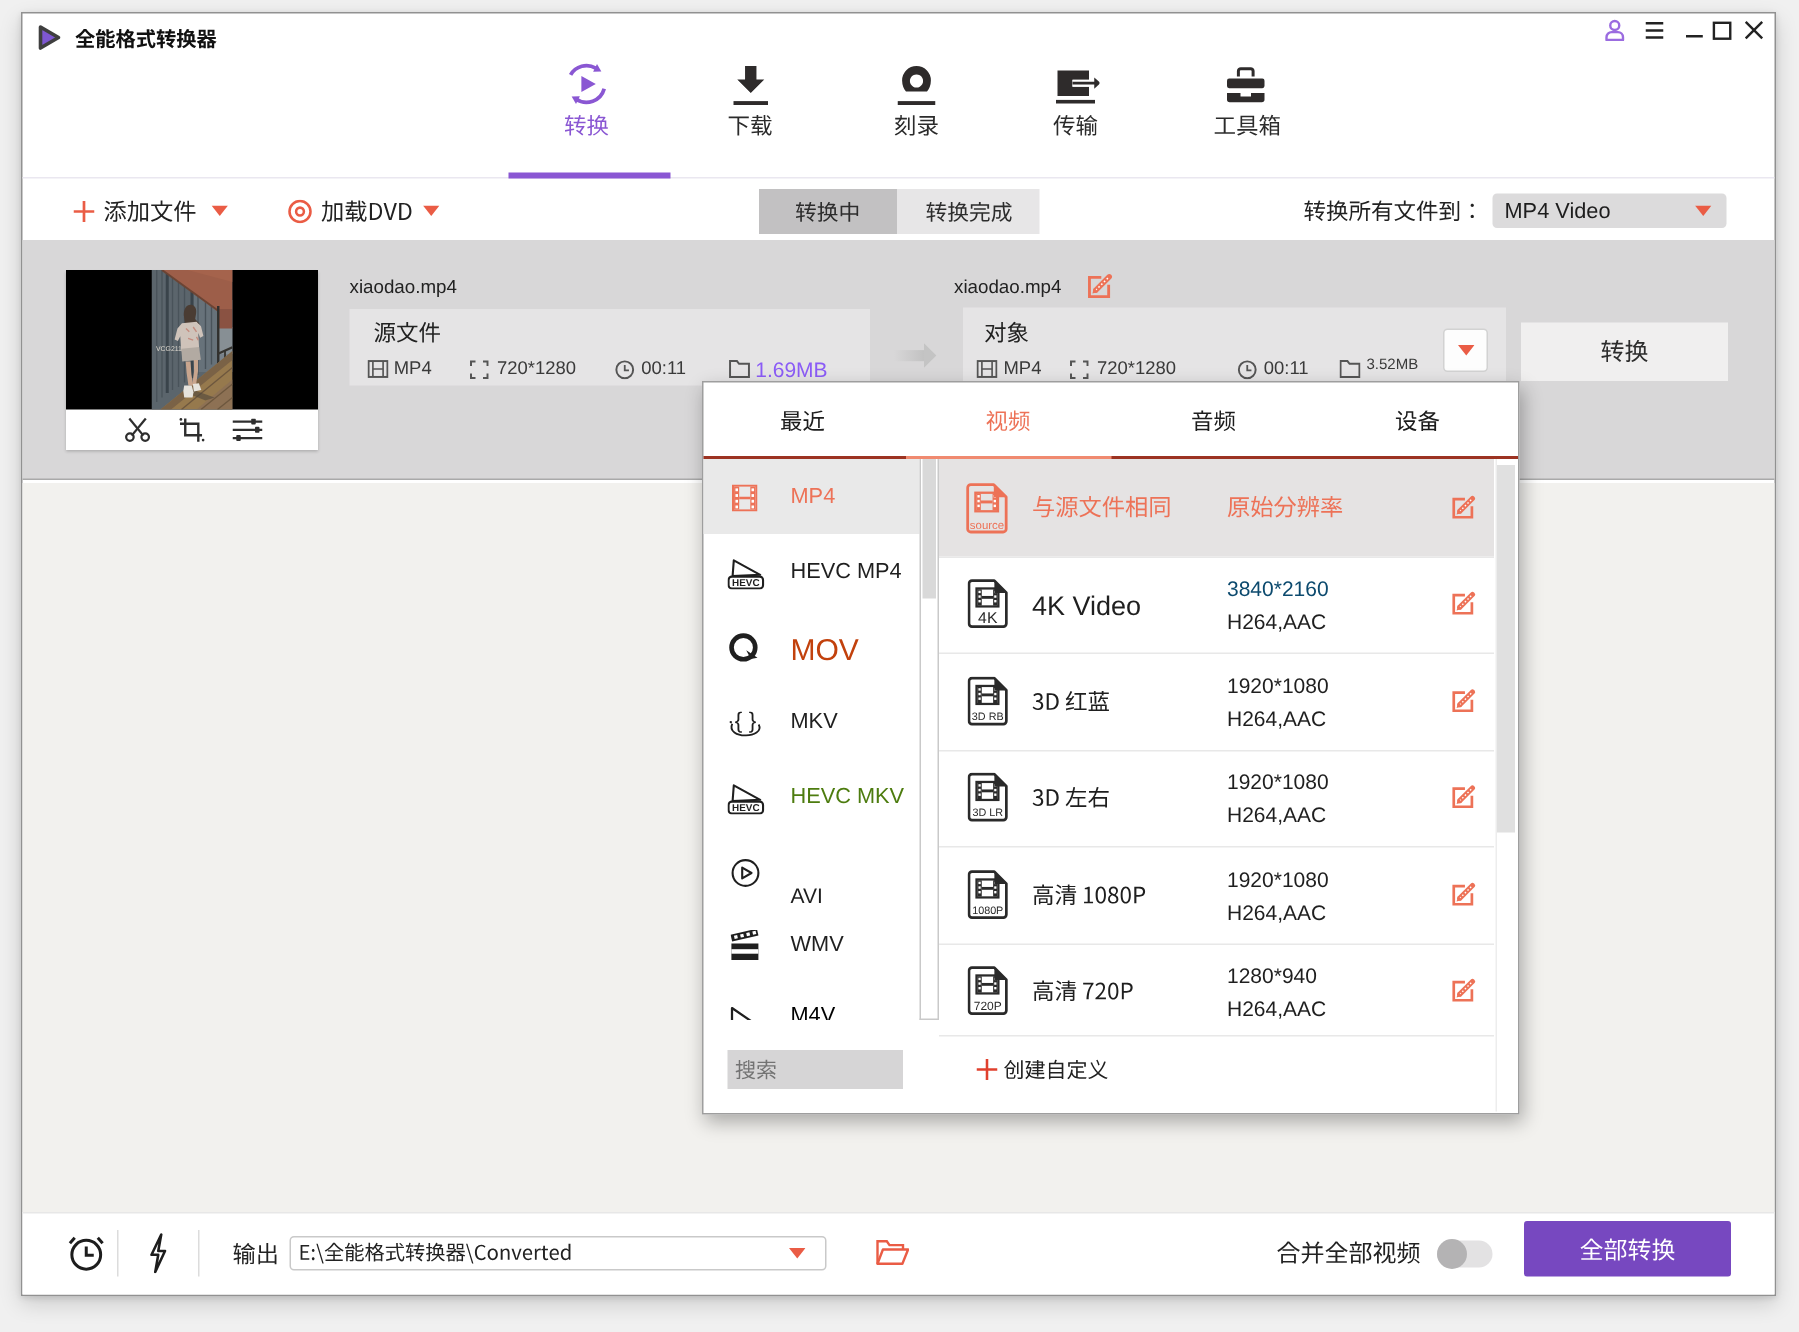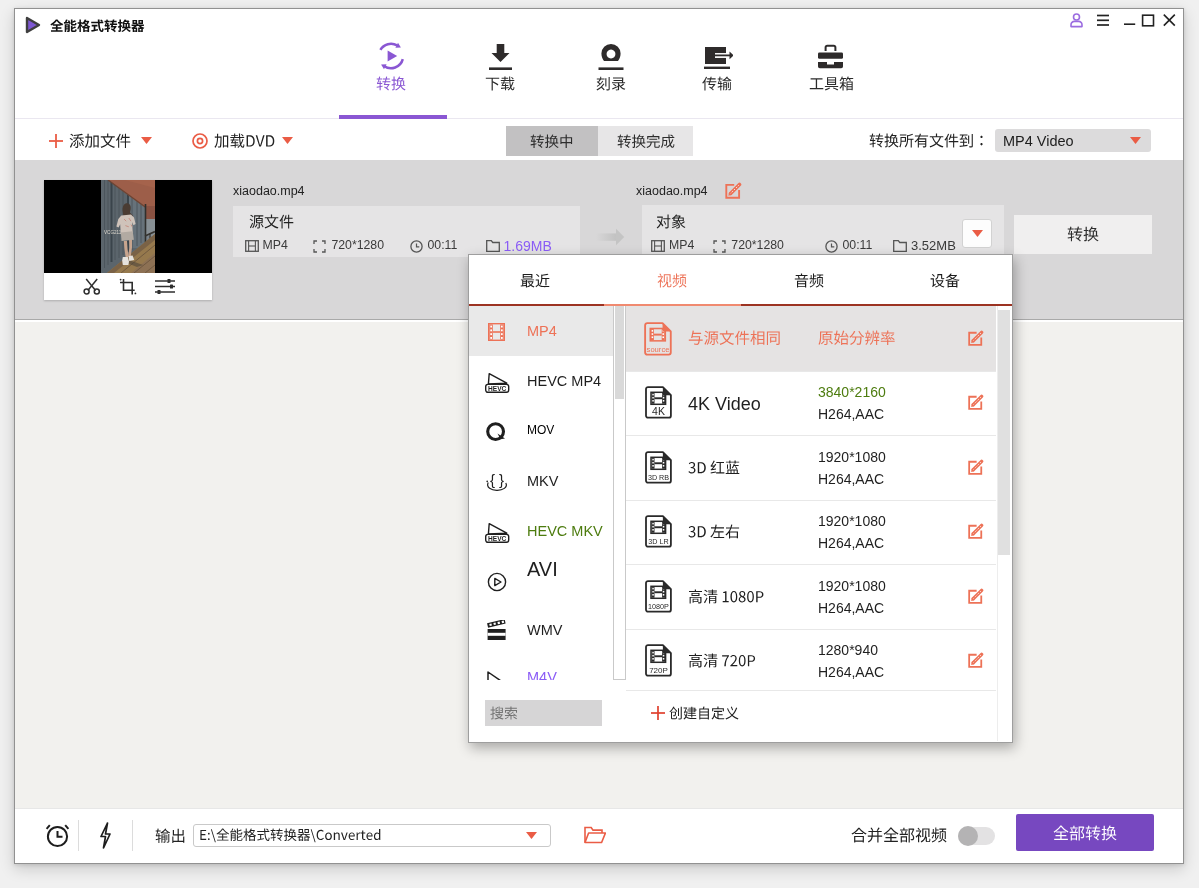--- a/index.html
+++ b/index.html
@@ -262,21 +262,21 @@
   </svg>
 <div class="abs" style="left:731.3px;top:238px;font-size:12.3px;color:#3a3a3a">720*1280</div>
 <svg class="abs" style="left:824.5px;top:240px" width="13" height="13" viewBox="0 0 13 13">
     <circle cx="6.5" cy="6.5" r="5.6" fill="none" stroke="#555" stroke-width="1.3"></circle>
     <path d="M6.5 3.4 V6.9 H9.3" fill="none" stroke="#555" stroke-width="1.2"></path>
   </svg>
 <div class="abs" style="left:842.5px;top:238px;font-size:12.3px;color:#3a3a3a">00:11</div>
 <svg class="abs" style="left:893.0px;top:240px" width="14" height="12" viewBox="0 0 14 12">
     <path d="M0.7 11.3 V0.7 h4.6 l1.4 1.8 h6.6 v8.8 z" fill="none" stroke="#555" stroke-width="1.3"></path>
   </svg>
-<div class="abs" style="left:911.0px;top:238px;font-size:13px;color:#3a3a3a">3.52MB</div>
+<div class="abs" style="left:911.0px;top:238px;font-size:10px;color:#3a3a3a">3.52MB</div>
 <div class="abs" style="left:962px;top:219px;width:30px;height:29px;background:#fdfdfd;border:1px solid #d2d2d2;border-radius:3px"></div>
 <svg class="abs" style="left:971.5px;top:230px" width="11" height="8">
     <path d="M0 0 h11 l-5.5 7 z" fill="#ea5c45"></path>
   </svg>
 <div class="abs" style="left:1014px;top:215px;width:138px;height:39px;background:#f0efef"></div>
 <svg style="position:absolute;left:1067.0px;top:226.2px;overflow:visible" width="32" height="18">
     <path d="M1.3 8.8C1.4 8.6 1.9 8.5 2.5 8.5H3.9V10.9L0.6 11.4L0.9 12.6L3.9 12.0V15.3H5.0V11.8L7.2 11.3L7.2 10.3L5.0 10.7V8.5H6.7V7.5H5.0V5.0H3.9V7.5H2.3C2.8 6.3 3.3 5.0 3.7 3.6H6.7V2.5H4.1C4.2 2.0 4.4 1.4 4.5 0.9L3.3 0.6C3.2 1.3 3.1 1.9 2.9 2.5H0.7V3.6H2.6C2.3 4.9 1.9 6.0 1.7 6.4C1.4 7.1 1.2 7.6 0.9 7.7C1.1 8.0 1.2 8.5 1.3 8.8ZM6.8 5.5V6.7H9.2C8.8 7.8 8.5 8.8 8.2 9.6H12.8C12.3 10.4 11.6 11.4 10.9 12.2C10.4 11.9 9.8 11.5 9.3 11.2L8.5 12.0C10.1 13.0 12.0 14.4 13.0 15.4L13.8 14.4C13.3 14.0 12.6 13.4 11.8 12.9C12.8 11.6 13.9 10.0 14.7 8.8L13.9 8.4L13.7 8.5H9.9L10.4 6.7H15.3V5.5H10.7L11.2 3.6H14.8V2.5H11.6L12.0 0.8L10.8 0.6L10.3 2.5H7.4V3.6H10.0L9.5 5.5Z M18.6 0.7V3.9H16.8V5.0H18.6V8.6C17.9 8.8 17.2 9.0 16.6 9.1L16.9 10.3L18.6 9.8V13.9C18.6 14.1 18.5 14.1 18.4 14.1C18.2 14.2 17.6 14.2 17.0 14.1C17.2 14.5 17.3 15.0 17.4 15.3C18.3 15.3 18.9 15.3 19.3 15.1C19.7 14.9 19.8 14.5 19.8 13.9V9.4L21.5 8.8L21.3 7.7L19.8 8.2V5.0H21.3V3.9H19.8V0.7ZM24.6 3.1H27.9C27.5 3.6 27.1 4.2 26.6 4.7H23.3C23.8 4.2 24.2 3.6 24.6 3.1ZM21.3 9.5V10.5H25.2C24.6 11.9 23.2 13.3 20.5 14.5C20.7 14.8 21.1 15.1 21.3 15.4C24.0 14.1 25.4 12.6 26.2 11.1C27.2 13.0 28.8 14.5 30.7 15.3C30.9 15.0 31.2 14.6 31.5 14.4C29.6 13.7 27.9 12.2 27.0 10.5H31.2V9.5H30.1V4.7H28.0C28.6 4.0 29.2 3.2 29.6 2.5L28.8 2.0L28.7 2.0H25.2C25.4 1.6 25.6 1.2 25.8 0.8L24.6 0.6C24.0 2.0 23.0 3.7 21.4 4.9C21.6 5.1 22.0 5.5 22.2 5.8L22.5 5.5V9.5ZM23.6 9.5V5.6H25.8V7.3C25.8 8.0 25.7 8.7 25.6 9.5ZM28.9 9.5H26.7C26.9 8.7 26.9 8.0 26.9 7.3V5.6H28.9Z" fill="#2d2d2d"></path>
   </svg>
 <div class="abs" style="left:15px;top:808px;width:1168px;height:55px;background:#fff;border-top:1px solid #e7e7e7"></div>
 <svg class="abs" style="left:44px;top:822px" width="27" height="27" viewBox="0 0 27 27">
@@ -356,56 +356,56 @@
     <svg class="abs" style="left:16.5px;top:65.9px" width="25" height="21" viewBox="0 0 25 21">
       <path d="M3.4 12 L4.2 1.6 L21.8 11.2 Z" fill="none" stroke="#1f1f1f" stroke-width="1.4" stroke-linejoin="round"></path>
       <rect x="0.7" y="12.4" width="23" height="7.9" rx="2.2" fill="none" stroke="#1f1f1f" stroke-width="1.4"></rect>
       <text x="12.2" y="18.8" font-size="6.6" font-weight="bold" text-anchor="middle" fill="#1f1f1f" font-family="Liberation Sans,sans-serif">HEVC</text>
     </svg>
     <div class="abs" style="left:58.5px;top:67.4px;font-size:14.5px;color:#1f1f1f">HEVC MP4</div>
     <svg class="abs" style="left:16.5px;top:114.9px" width="23" height="22" viewBox="0 0 23 22">
       <circle cx="10.6" cy="10.6" r="7.9" fill="none" stroke="#1f1f1f" stroke-width="3.1"></circle>
       <path d="M12.5 12.5 L20 17.5 L15.5 18.3 Z" fill="#1f1f1f"></path>
     </svg>
-    <div class="abs" style="left:58.5px;top:117.4px;font-size:12px;color:#000000">MOV</div>
+    <div class="abs" style="left:58.5px;top:117.4px;font-size:20px;color:#c2410c">MOV</div>
     <svg class="abs" style="left:16.5px;top:165.9px" width="24" height="21" viewBox="0 0 24 21">
       <text x="12" y="13" font-size="15" text-anchor="middle" fill="#1f1f1f" font-family="Liberation Sans,sans-serif">{ }</text>
       <path d="M3.2 10.5 C0.8 15.5,6.5 18.4,12 18.3 C17.5 18.4,23.2 15.5,20.8 11" fill="none" stroke="#1f1f1f" stroke-width="1.2"></path>
       <circle cx="2.2" cy="9.4" r="0.8" fill="#1f1f1f"></circle>
     </svg>
     <div class="abs" style="left:58.5px;top:167.4px;font-size:14.5px;color:#1f1f1f">MKV</div>
     <svg class="abs" style="left:16.5px;top:215.9px" width="25" height="21" viewBox="0 0 25 21">
       <path d="M3.4 12 L4.2 1.6 L21.8 11.2 Z" fill="none" stroke="#1f1f1f" stroke-width="1.4" stroke-linejoin="round"></path>
       <rect x="0.7" y="12.4" width="23" height="7.9" rx="2.2" fill="none" stroke="#1f1f1f" stroke-width="1.4"></rect>
       <text x="12.2" y="18.8" font-size="6.6" font-weight="bold" text-anchor="middle" fill="#1f1f1f" font-family="Liberation Sans,sans-serif">HEVC</text>
     </svg>
     <div class="abs" style="left:58.5px;top:217.4px;font-size:14.5px;color:#4d7c0f">HEVC MKV</div>
     <svg class="abs" style="left:18px;top:265.9px" width="20" height="20" viewBox="0 0 20 20">
       <circle cx="10" cy="10" r="8.6" fill="none" stroke="#1f1f1f" stroke-width="1.4"></circle>
       <path d="M7.8 6.4 L14 10 L7.8 13.6 Z" fill="none" stroke="#1f1f1f" stroke-width="1.4" stroke-linejoin="round"></path>
     </svg>
-    <div class="abs" style="left:58.5px;top:252px;font-size:20px;color:#1f1f1f">AVI</div>
+    <div class="abs" style="left:58.5px;top:283px;font-size:14px;color:#1f1f1f">AVI</div>
     <svg class="abs" style="left:18px;top:314.4px" width="20" height="21" viewBox="0 0 20 21">
       <g transform="rotate(-13 3 7)">
         <rect x="1" y="2.6" width="18" height="4.6" fill="#1f1f1f"></rect>
         <g fill="#fff">
           <rect x="3" y="3.8" width="2.2" height="2.2"></rect>
           <rect x="7.2" y="3.8" width="2.2" height="2.2"></rect>
           <rect x="11.4" y="3.8" width="2.2" height="2.2"></rect>
           <rect x="15.6" y="3.8" width="2.2" height="2.2"></rect>
         </g>
       </g>
       <rect x="0.6" y="9" width="18" height="11" fill="#1f1f1f"></rect>
       <rect x="0.6" y="12.8" width="18" height="3" fill="#fff"></rect>
     </svg>
     <div class="abs" style="left:58.5px;top:316.4px;font-size:14.5px;color:#1f1f1f">WMV</div>
     <svg class="abs" style="left:17.5px;top:363.9px" width="22" height="16" viewBox="0 0 22 16">
       <path d="M2 2 L18 13 H2 Z" fill="none" stroke="#1f1f1f" stroke-width="1.5" stroke-linejoin="round"></path>
     </svg>
-    <div class="abs" style="left:58.5px;top:363.4px;font-size:14.5px;color:#8b5cf6">M4V</div>
+    <div class="abs" style="left:58.5px;top:363.4px;font-size:14.5px;color:#000000">M4V</div>
   </div>
 <div class="abs" style="left:625.7px;top:306.1px;width:370.3px;height:64.6px;background:#e5e3e3"></div>
 <svg class="abs" style="left:644px;top:322px" width="28" height="34" viewBox="0 0 27 33">
 <path d="M3 1.1 H17.9 L25.9 9.1 V29.7 a2 2 0 0 1 -2 2 H3 a2 2 0 0 1 -2 -2 V3.1 a2 2 0 0 1 2 -2 Z" fill="none" stroke="#ed7257" stroke-width="1.8" stroke-linejoin="round"></path>
 <g transform="translate(5.3,5.6)">
       <rect x="0.7" y="0.7" width="14.6" height="12" fill="none" stroke="#ed7257" stroke-width="1.5"></rect>
       <g fill="#ed7257">
         <rect x="1.3" y="1.3" width="2.9" height="10.8"></rect>
         <rect x="11.8" y="1.3" width="2.9" height="10.8"></rect>
       </g>
@@ -450,21 +450,21 @@
         <rect x="12.5" y="2.2" width="1.5" height="1.6"></rect>
         <rect x="12.5" y="5.3" width="1.5" height="1.6"></rect>
         <rect x="12.5" y="8.4" width="1.5" height="1.6"></rect>
       </g>
       <rect x="4.2" y="5.7" width="7.6" height="1.9" fill="#2a2a2a"></rect>
     </g>
 <path d="M17.9 0.9 L26.1 9.3 H17.9 Z" fill="#2a2a2a"></path>
 <text x="13.5" y="29.3" font-size="10.5" text-anchor="middle" fill="#2a2a2a" font-family="Liberation Sans,sans-serif">4K</text>
 </svg>
 <div class="abs" style="left:688px;top:393.8px;font-size:18px;color:#1f1f1f">4K Video</div>
-<div class="abs" style="left:818px;top:384.3px;font-size:14px;color:#4d7c0f">3840*2160</div>
+<div class="abs" style="left:818px;top:384.3px;font-size:14px;color:#0c4a6e">3840*2160</div>
 <div class="abs" style="left:818px;top:406.3px;font-size:14px;color:#1f1f1f">H264,AAC</div>
 <svg class="abs" style="left:967px;top:394.3px" width="17" height="17" viewBox="0 0 18 18">
     <path d="M10.2 2.9 H2.3 V15.7 H15.1 V7.9" fill="none" stroke="#ed7257" stroke-width="1.9"></path>
     <line x1="15.5" y1="2.5" x2="6.6" y2="11.4" stroke="#ed7257" stroke-width="3.6" stroke-linecap="round"></line>
     <path d="M4.3 13.7 L8.1 12.7 L5.3 9.9 Z" fill="#ed7257"></path>
     <line x1="14.6" y1="3.4" x2="6.8" y2="11.2" stroke="#fff" stroke-width="1" stroke-dasharray="1.1 1.5"></line>
   </svg>
 <div class="abs" style="left:626px;top:435.0px;width:370px;height:1px;background:#e8e8e8"></div>
 <svg class="abs" style="left:645px;top:450.8px" width="27" height="33" viewBox="0 0 27 33">
 <path d="M3 1.1 H17.9 L25.9 9.1 V29.7 a2 2 0 0 1 -2 2 H3 a2 2 0 0 1 -2 -2 V3.1 a2 2 0 0 1 2 -2 Z" fill="none" stroke="#2a2a2a" stroke-width="1.8" stroke-linejoin="round"></path>

